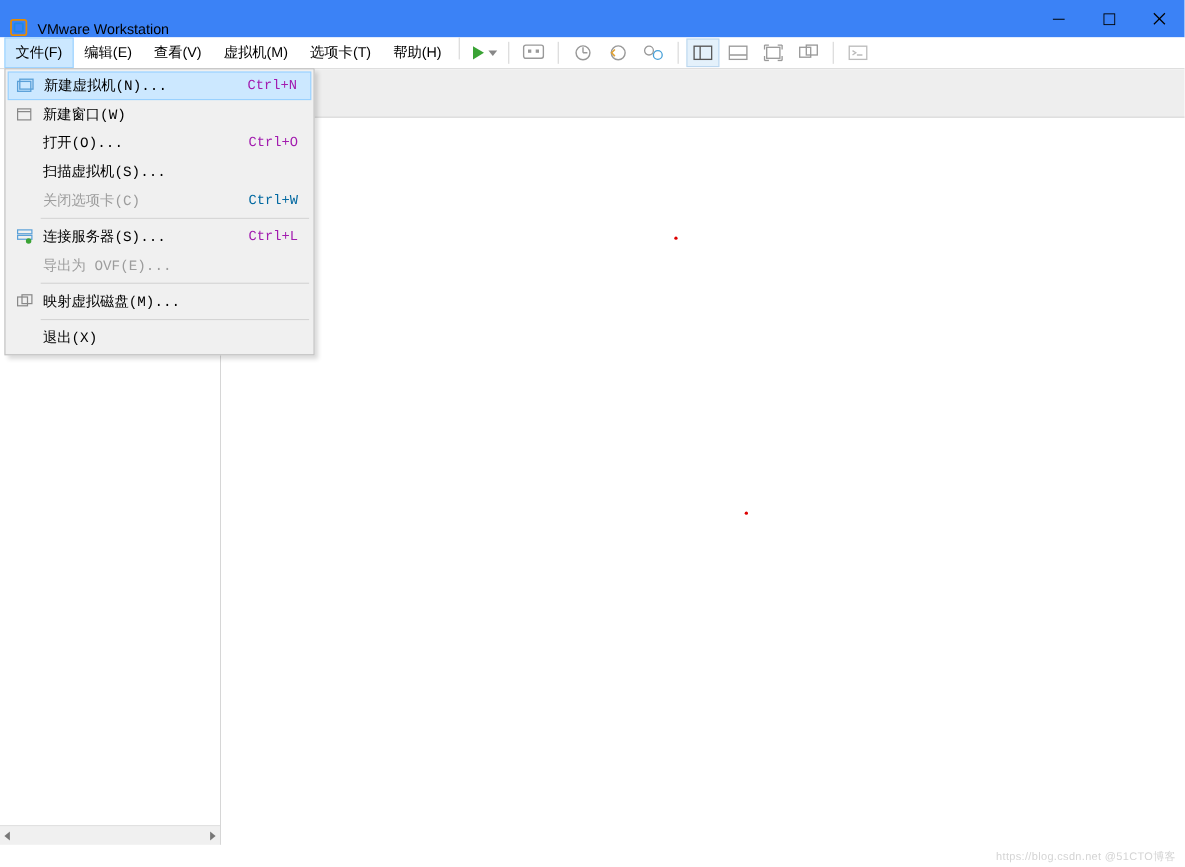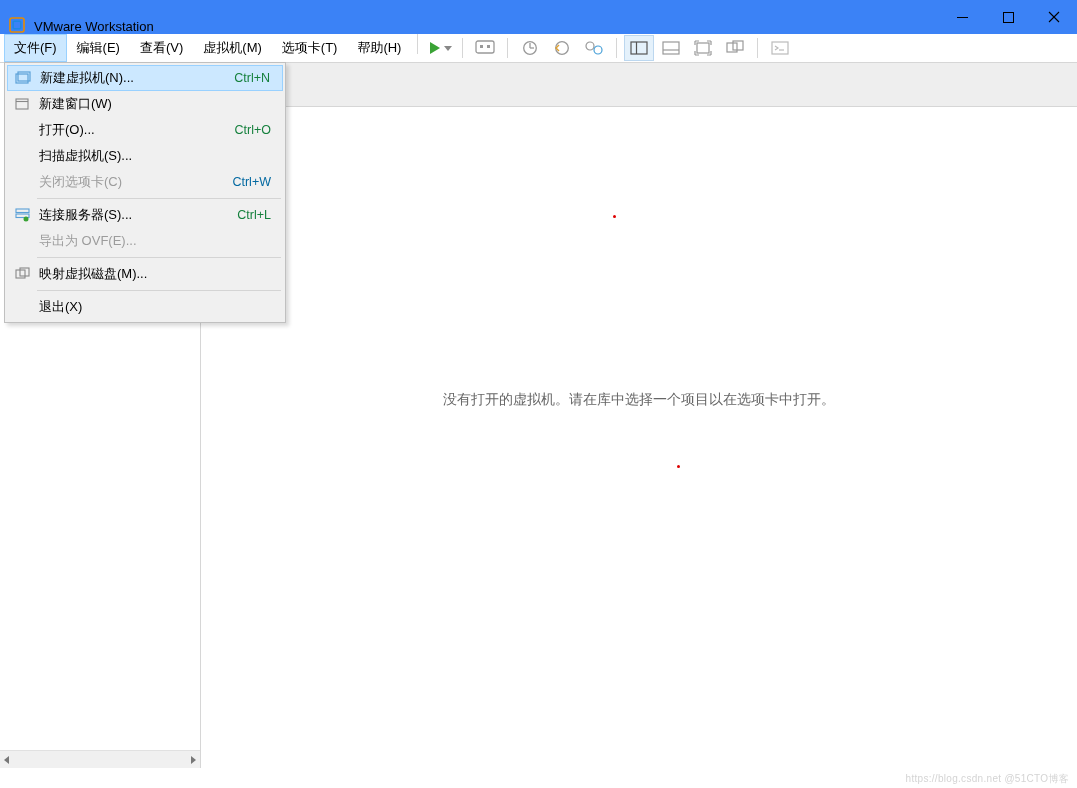--- a/index.html
+++ b/index.html
@@ -80,40 +80,41 @@
   .dropdown {
     position: absolute;
     left: 4px;
     top: 62px;
     width: 282px;
     background: #f0f0f0;
     border: 1px solid #c0c0c0;
     box-shadow: 3px 3px 4px rgba(0,0,0,0.15);
     z-index: 100;
     padding: 2px;
+    font-family: Liberation Mono, monospace;
   }
   .dd-row {
     height: 26px;
     display: flex;
     align-items: center;
     padding: 0 6px 0 4px;
   }
   .dd-row.highlight {
     background: #cce8ff;
     border: 1px solid #99d1ff;
     height: 26px;
   }
   .dd-row.disabled { color: #9c9c9c; }
   .dd-icon {
     width: 22px;
     display: flex; justify-content: center;
     color: #555;
   }
   .dd-label { flex: 1; padding-left: 6px; }
-  .dd-shortcut { color: #15803d; font-size: 12.5px; padding-right: 6px;}
+  .dd-shortcut { color: #a21caf; font-size: 12.5px; padding-right: 6px;}
   .dd-row.disabled .dd-shortcut { color: #0369a1; }
   .dd-sep {
     height: 1px;
     background: #d4d4d4;
     margin: 3px 2px 3px 30px;
   }
 
   
   .workarea {
     position: absolute;
@@ -301,21 +302,20 @@
           <polygon points="7,1 2,5 7,9" fill="#777"></polygon>
         </svg>
       <svg width="10" height="10">
           <polygon points="3,1 8,5 3,9" fill="#777"></polygon>
         </svg>
     </div>
   </div>
   <div class="main">
     <div class="tab-strip"></div>
     <div class="red-dot" style="left:412px; top:152px;"></div>
-    <div class="empty-msg">没有打开的虚拟机。请在库中选择一个项目以在选项卡中打开。</div>
     <div class="red-dot" style="left:476px; top:402px;"></div>
   </div>
 </div>
 
 <div class="dropdown">
   <div class="dd-row highlight">
     <span class="dd-icon">
       <svg width="16" height="14" viewBox="0 0 16 14">
           <rect x="1" y="3" width="12" height="9" fill="none" stroke="#5aa0d8" stroke-width="1.2"></rect>
           <rect x="3" y="1" width="12" height="9" fill="none" stroke="#5aa0d8" stroke-width="1.2"></rect>

